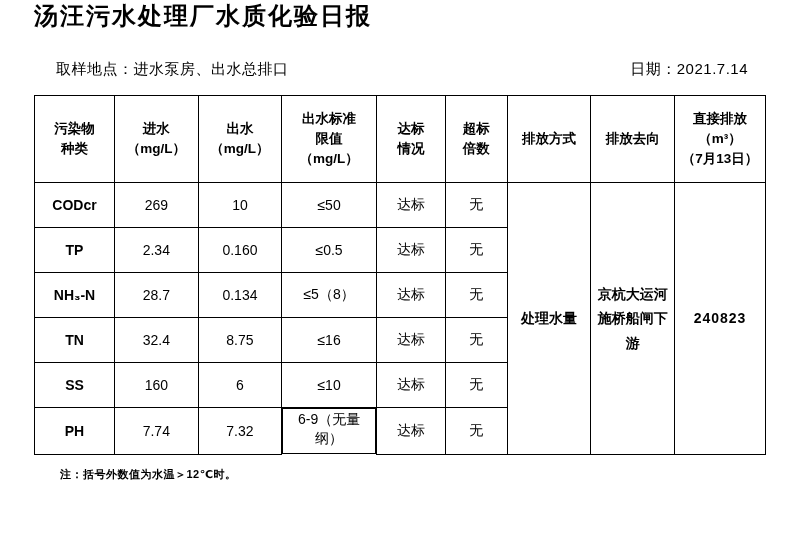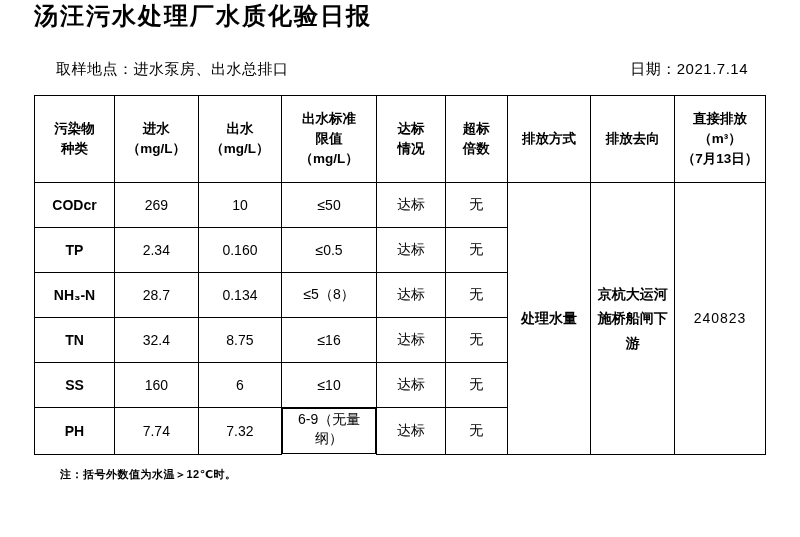--- a/index.html
+++ b/index.html
@@ -61,21 +61,21 @@
   }
   table.report tbody td {
     height: 42px;
   }
   td.param {
     font-weight: bold;
     font-size: 14px;
   }
   td.big-vol {
     font-size: 28px;
-    font-weight: normal;
+    font-weight: bold;
     letter-spacing: 1px;
     margin-left: 18px;
   }
   td.mode,
   td.dest {
     font-size: 15px;
     font-weight: bold;
     line-height: 1.75;
   }
   .sub-small {

